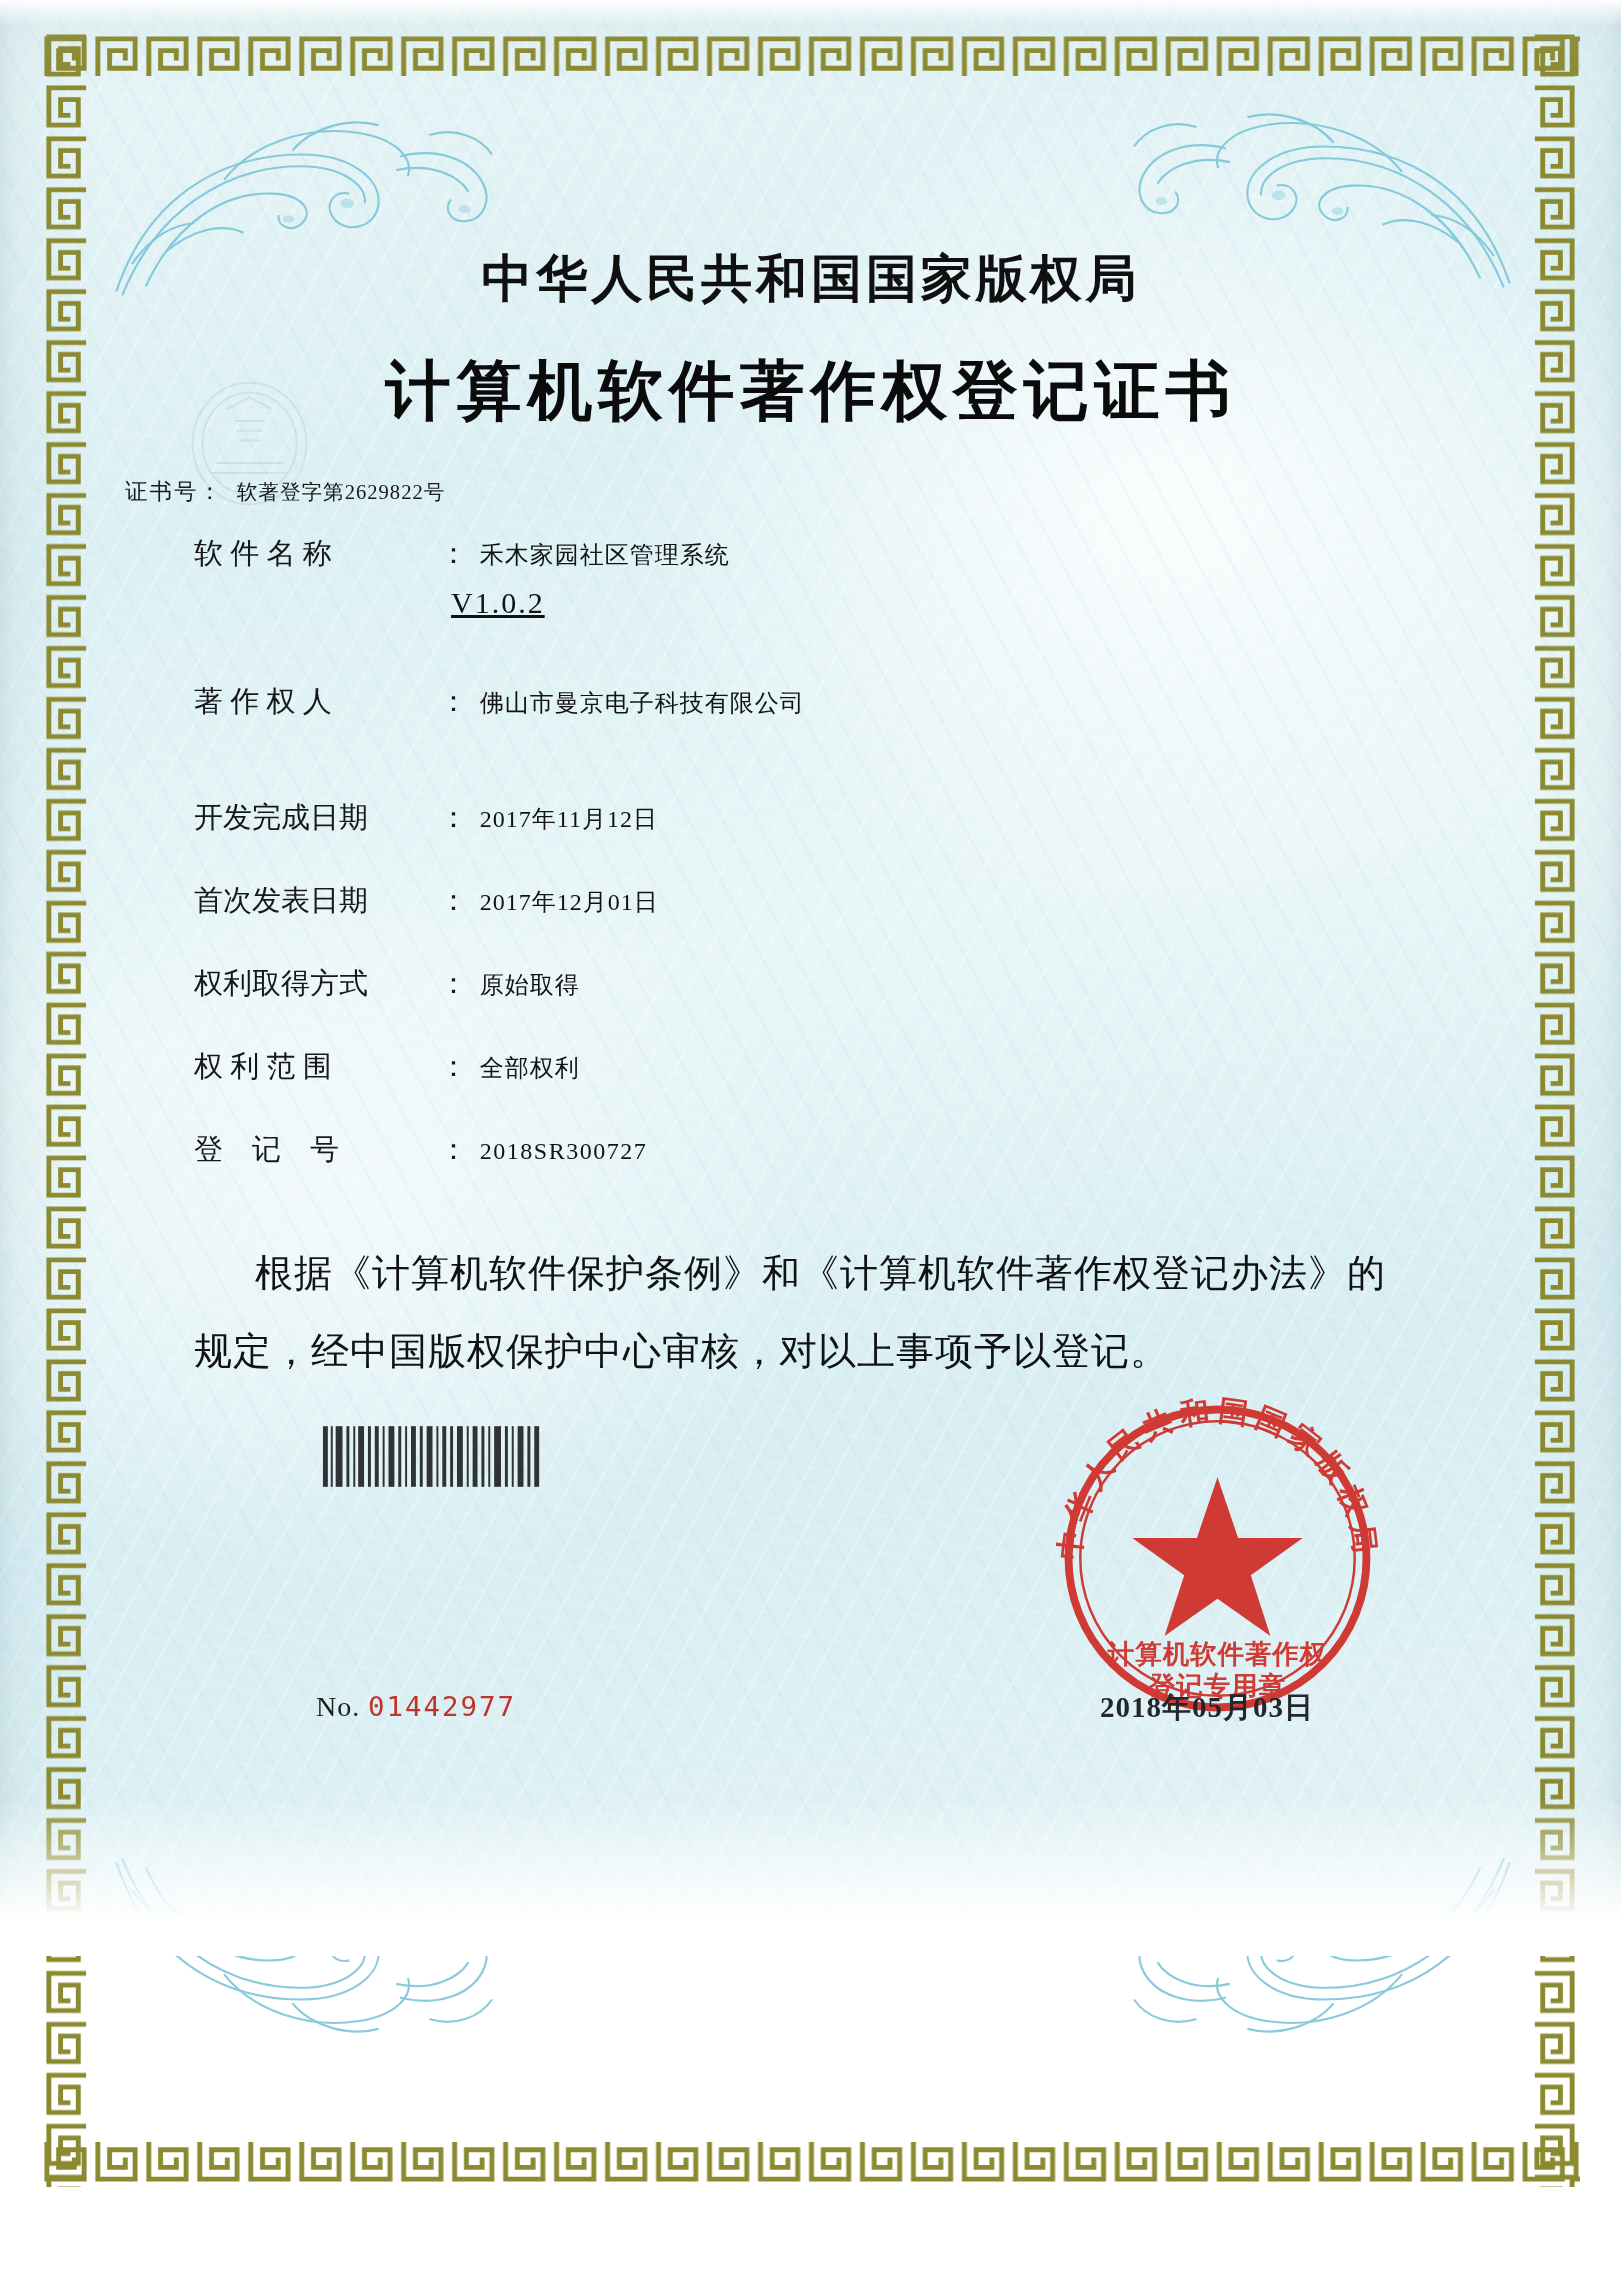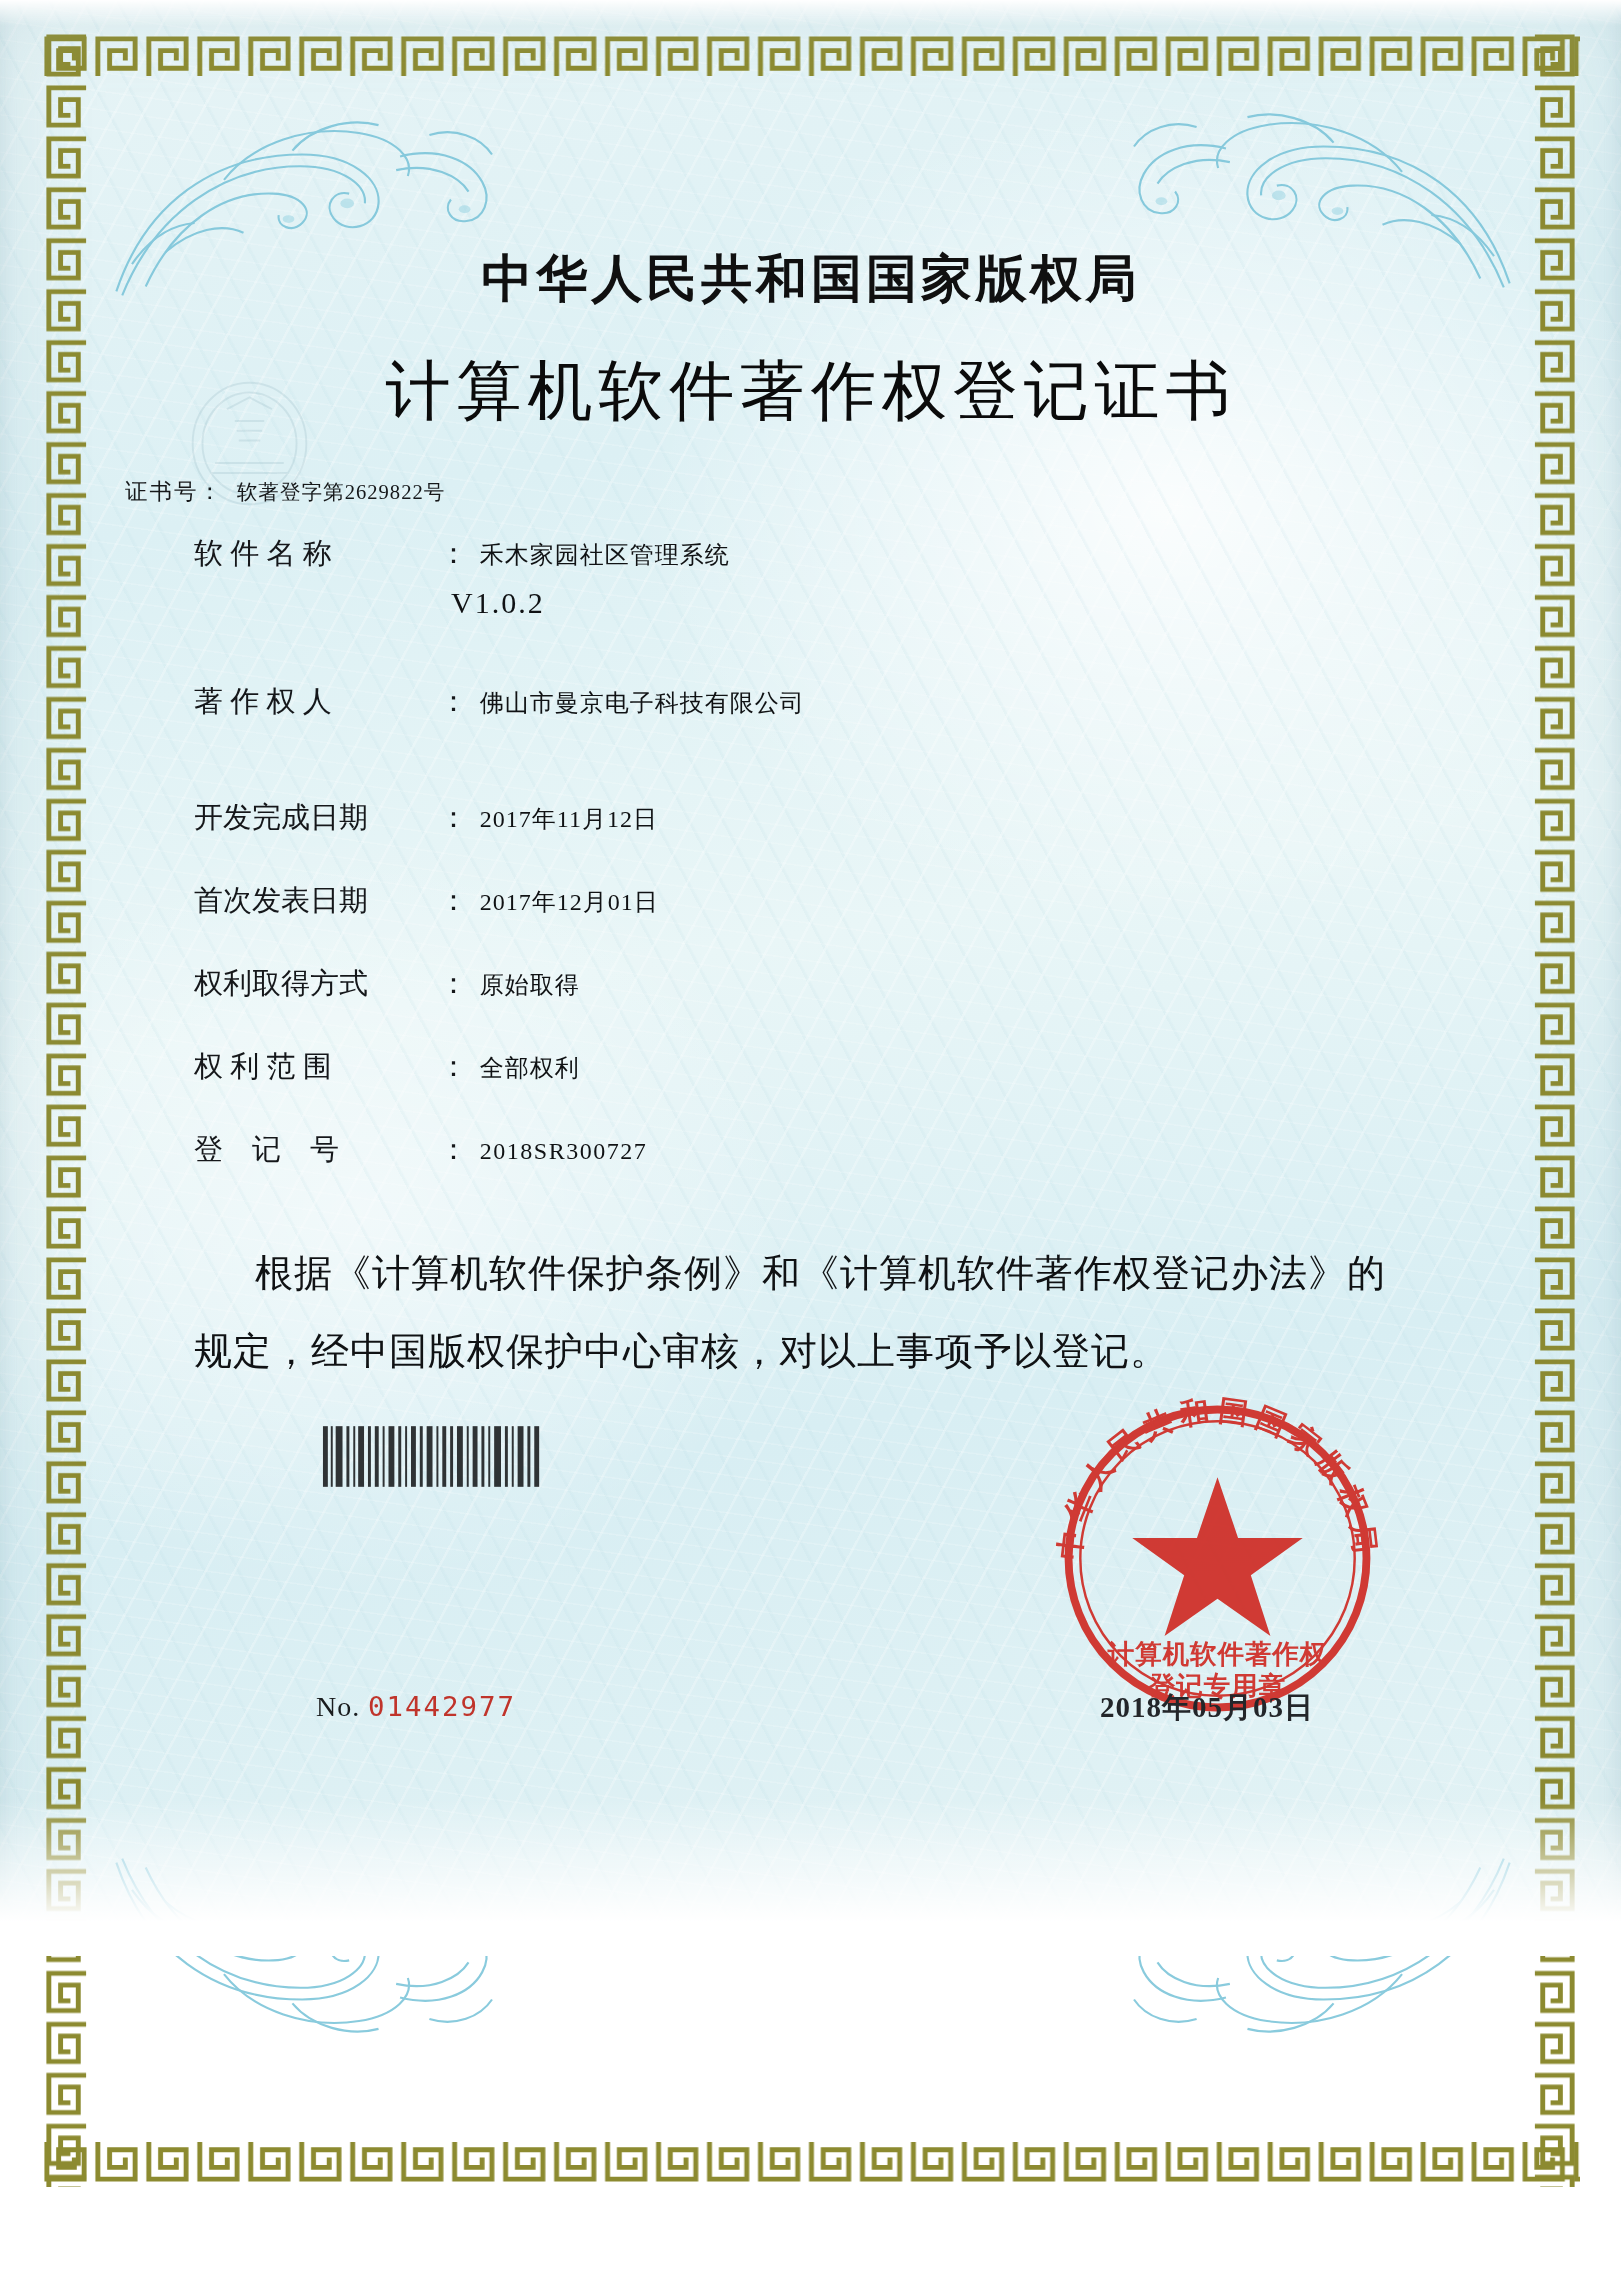--- a/index.html
+++ b/index.html
@@ -92,21 +92,21 @@
     font-size: 51px;
     font-weight: 700;
     letter-spacing: 3.9px;
     color: #101010;
     margin-top: 98px;
   }
   .title-main {
     text-align: center;
     font-family: "DejaVu Serif", "Liberation Serif", serif;
     font-size: 65px;
-    font-weight: 400;
+    font-weight: 700;
     letter-spacing: 5.9px;
     color: #0b0b0b;
     margin-top: 33px;
   }
 
   .cert-no-row {
     margin-top: 41px;
     text-align: left;
     padding-right: 63px;
     font-size: 22.5px;
@@ -150,20 +150,21 @@
     font-family: "Liberation Serif", "DejaVu Serif", serif;
     letter-spacing: 1.5px;
   }
   .subvalue {
     padding-left: 257px;
     font-size: 30px;
     color: #101214;
     margin-top: -17.6px;
     margin-bottom: 29px;
     letter-spacing: 2px;
+    text-decoration: underline;
   }
 
   .gap-sm { height: 33px; }
 
   .field-row.spaced { margin-bottom: 43px; }
 
   
   .statement {
     margin-top: 65px;
     padding-left: 69px;

